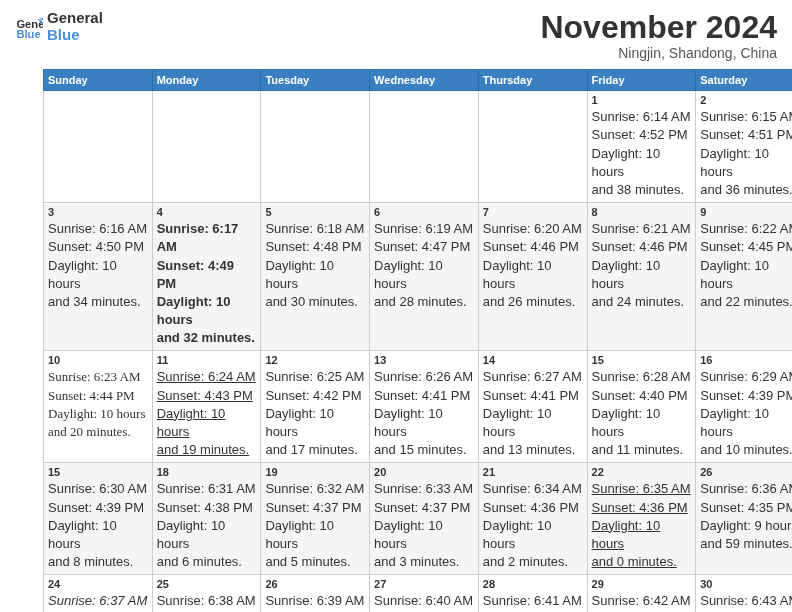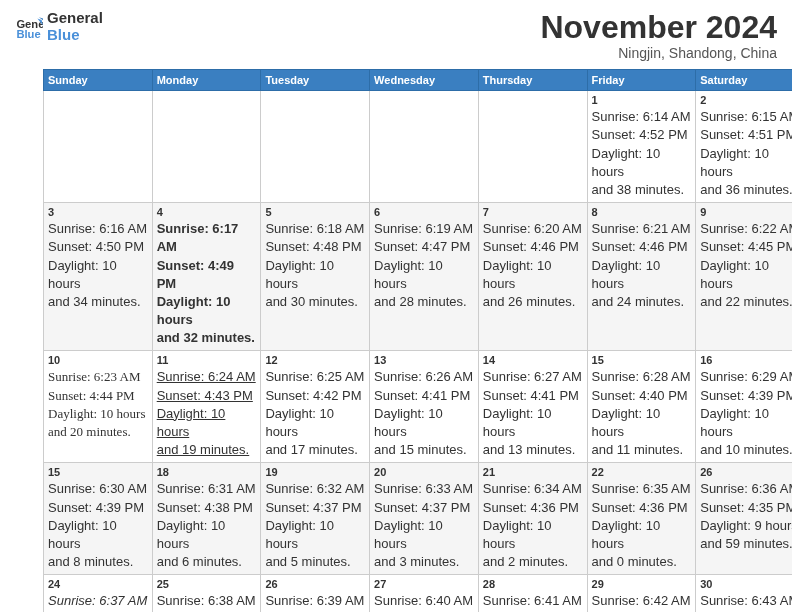--- a/index.html
+++ b/index.html
@@ -281,21 +281,21 @@
           </td>
           <td>
             <span class="day-number">21</span>
             <div class="day-info" style="white-space: pre-line;">Sunrise: 6:34 AM
 Sunset: 4:36 PM
 Daylight: 10 hours
 and 2 minutes.</div>
           </td>
           <td>
             <span class="day-number">22</span>
-            <div class="day-info" style="white-space: pre-line;">Sunrise: 6:35 AM
+            <div class="day-info" style="white-space: pre-line; text-decoration: underline;">Sunrise: 6:35 AM
 Sunset: 4:36 PM
 Daylight: 10 hours
 and 0 minutes.</div>
           </td>
           <td>
             <span class="day-number">26</span>
             <div class="day-info" style="white-space: pre-line;">Sunrise: 6:36 AM
 Sunset: 4:35 PM
 Daylight: 9 hours
 and 59 minutes.</div>

